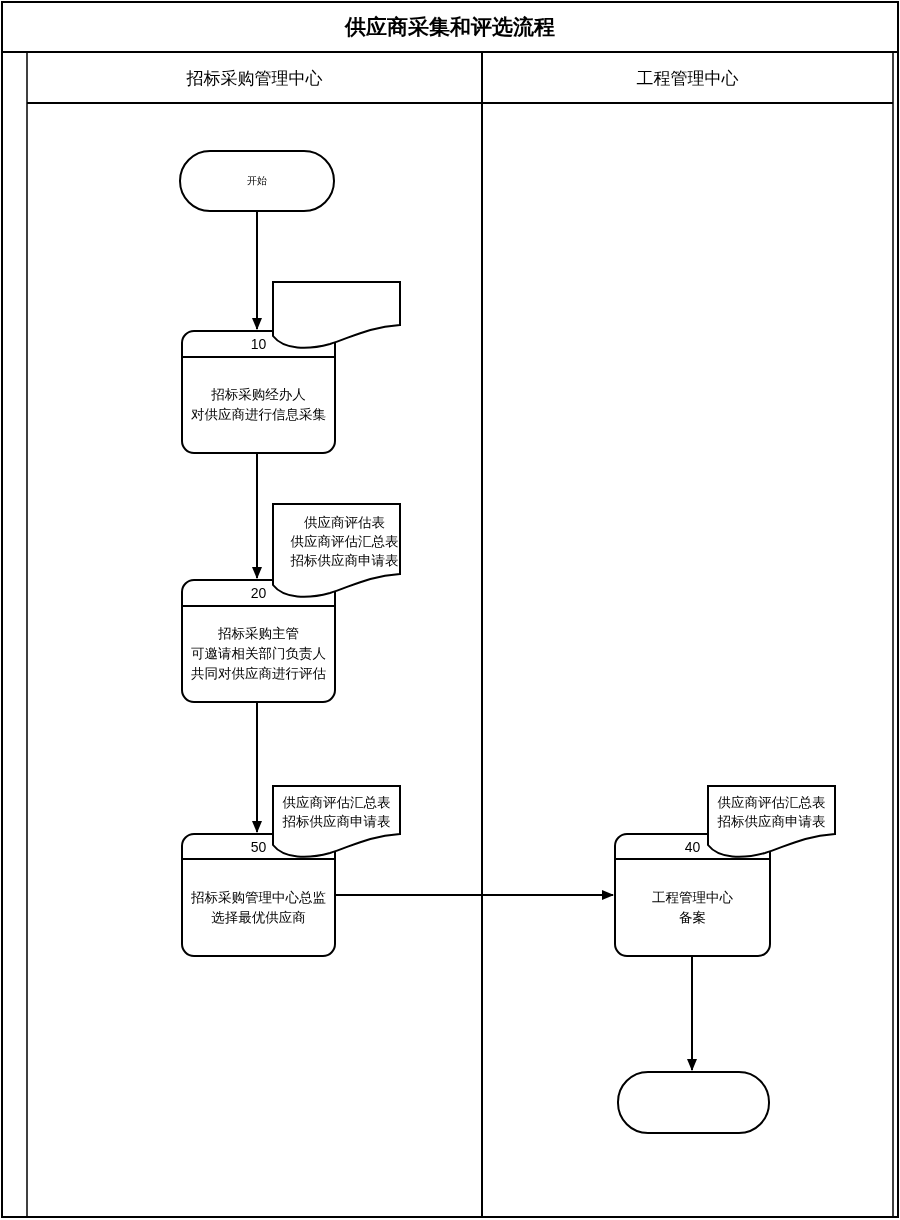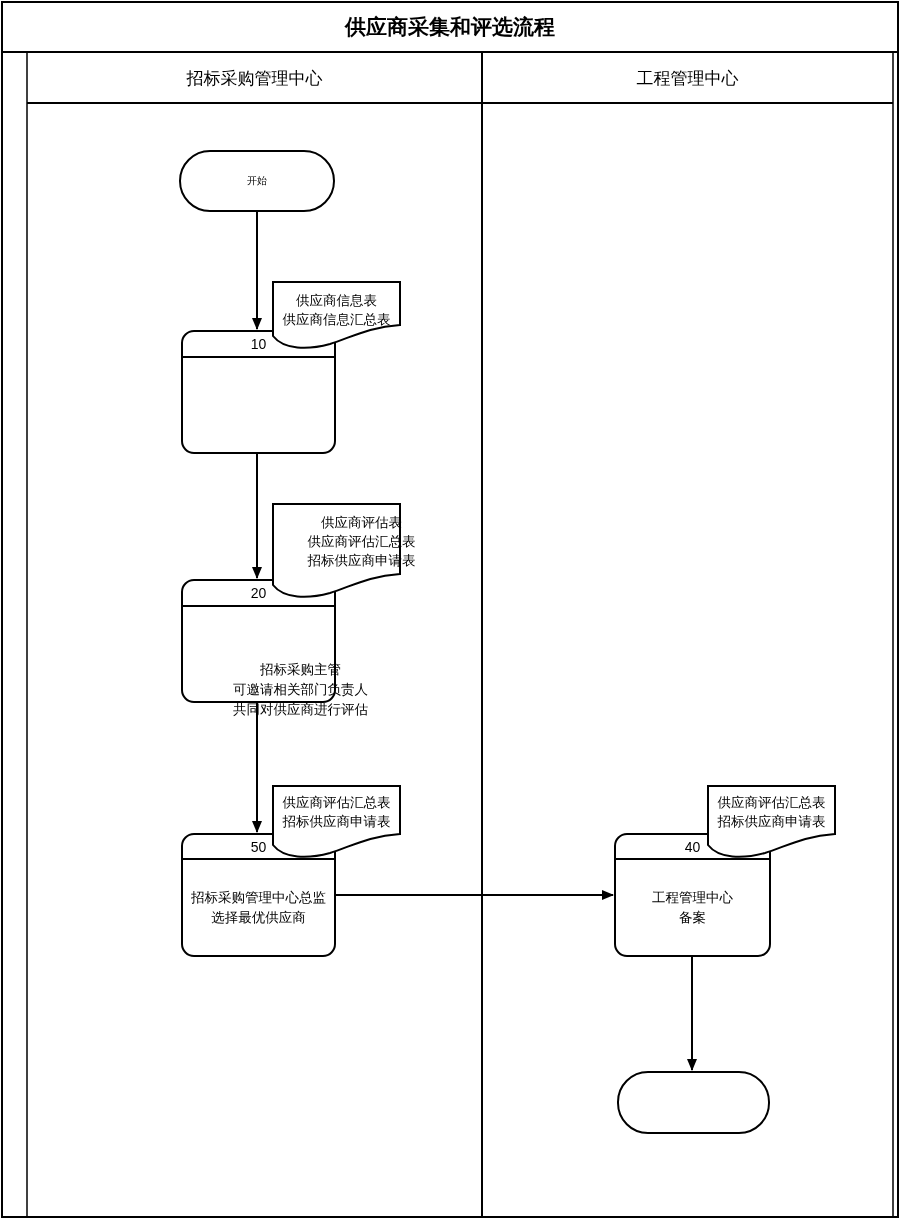--- a/index.html
+++ b/index.html
@@ -52,29 +52,29 @@
   }
   .box-number.n10 { left: 182px; top: 332px; width: 153px; height: 24px; }
   .box-number.n20 { left: 182px; top: 581px; width: 153px; height: 24px; }
   .box-number.n30 { left: 182px; top: 835px; width: 153px; height: 23px; }
   .box-number.n40 { left: 615px; top: 835px; width: 155px; height: 23px; }
   .box-body {
     font-size: 13.5px;
     line-height: 20px;
   }
   .box-body.b10 { left: 182px; top: 357px; width: 153px; height: 96px; }
-  .box-body.b20 { left: 182px; top: 642px; width: 153px; height: 96px; padding-left: 42px; }
+  .box-body.b20 { left: 182px; top: 606px; width: 153px; height: 96px; }
   .box-body.b30 { left: 182px; top: 859px; width: 153px; height: 97px; }
   .box-body.b40 { left: 615px; top: 859px; width: 155px; height: 97px; }
   .doc-text {
     font-size: 13.5px;
     line-height: 19px;
   }
   .doc-text.d10 { left: 273px; top: 284px; width: 127px; height: 52px; }
-  .doc-text.d20 { left: 286px; top: 506px; width: 151px; height: 70px; }
+  .doc-text.d20 { left: 269px; top: 506px; width: 151px; height: 70px; }
   .doc-text.d30 { left: 273px; top: 788px; width: 127px; height: 48px; }
   .doc-text.d40 { left: 708px; top: 788px; width: 127px; height: 48px; }
 </style>
 </head>
 <body>
 
 <div class="page">
 
   <svg class="layer" width="900" height="1220" viewBox="0 0 900 1220">
     <defs>
@@ -123,22 +123,22 @@
   </svg>
 
   <div class="txt chart-title">供应商采集和评选流程</div>
 
   <div class="txt lane-label lane1">招标采购管理中心</div>
   <div class="txt lane-label lane2">工程管理中心</div>
 
   <div class="txt terminator-label start">开始</div>
 
   <div class="txt box-number n10">10</div>
-  <div class="txt doc-text d10">供应商信息表
-供应商信息汇总表</div>
+  <div class="txt box-body b10">招标采购经办人
+对供应商进行信息采集</div>
 
   <div class="txt box-number n20">20</div>
   <div class="txt box-body b20">招标采购主管
 可邀请相关部门负责人
 共同对供应商进行评估</div>
   <div class="txt doc-text d20">供应商评估表
 供应商评估汇总表
 招标供应商申请表</div>
 
   <div class="txt box-number n30">50</div>

